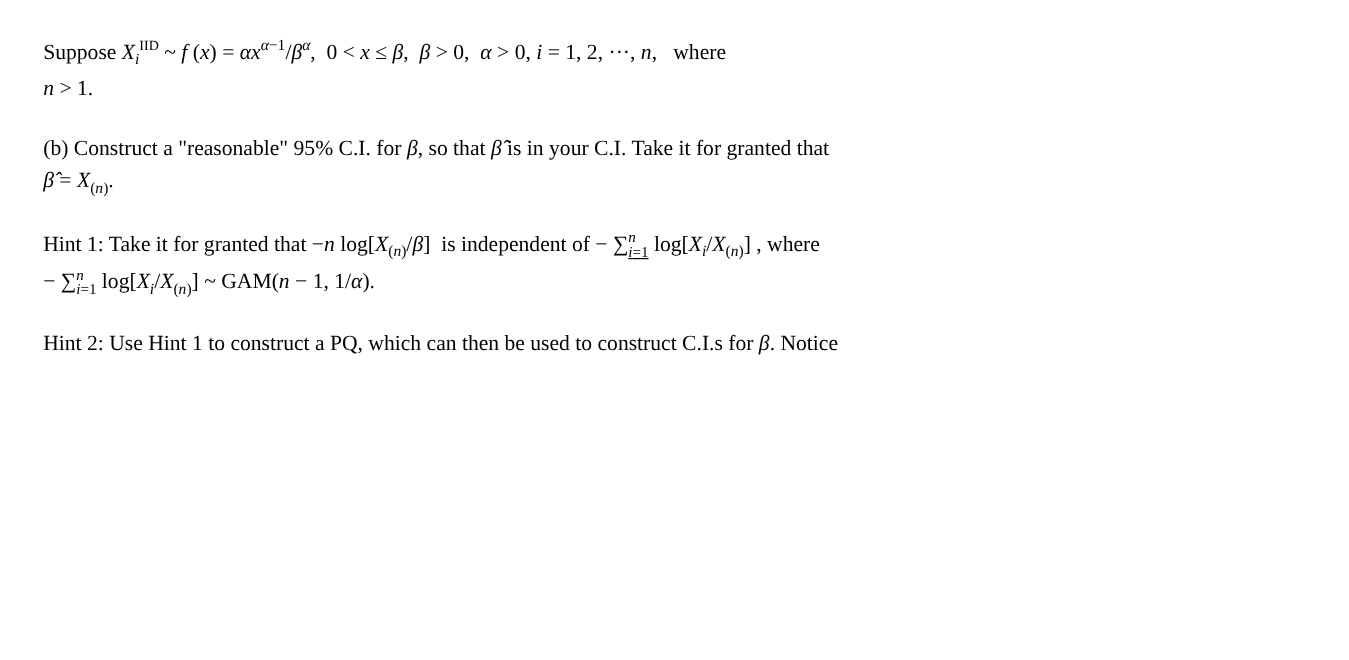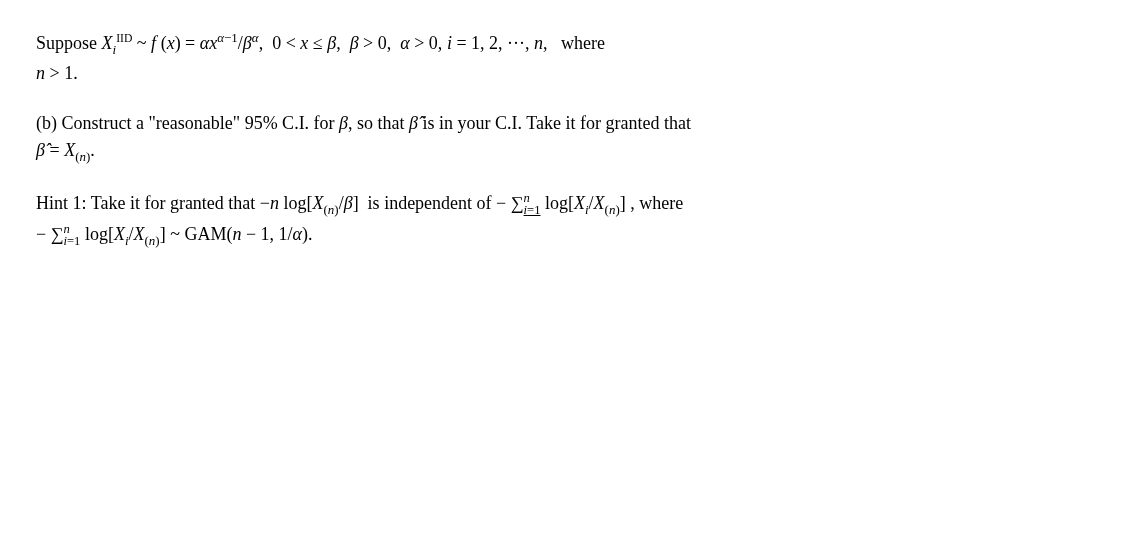--- a/index.html
+++ b/index.html
@@ -69,14 +69,19 @@
   <div class="paragraph">
     <span>
       Hint 1: Take it for granted that −<em>n</em> log[<em>X</em><sub>(<em>n</em>)</sub>/<em>β</em>]&nbsp; is independent of − ∑<sup style="font-size:0.7em;"><em>n</em></sup><sub style="font-size:0.7em; margin-left:-0.5em;text-decoration:underline;"><em>i</em>=1</sub> log[<em>X</em><sub><em>i</em></sub>/<em>X</em><sub>(<em>n</em>)</sub>]&nbsp;, where
     </span>
     <br>
     <span>
       − ∑<sup style="font-size:0.7em;"><em>n</em></sup><sub style="font-size:0.7em; margin-left:-0.5em;"><em>i</em>=1</sub> log[<em>X</em><sub><em>i</em></sub>/<em>X</em><sub>(<em>n</em>)</sub>] ~ GAM(<em>n</em> − 1, 1/<em>α</em>).
     </span>
   </div>
 
+  <div class="paragraph">
+    <span>
+      Hint 2: Use Hint 1 to construct a PQ, which can then be used to construct C.I.s for <em>β</em>. Notice
+    </span>
+  </div>
 
 </div>
 
 </body></html>

